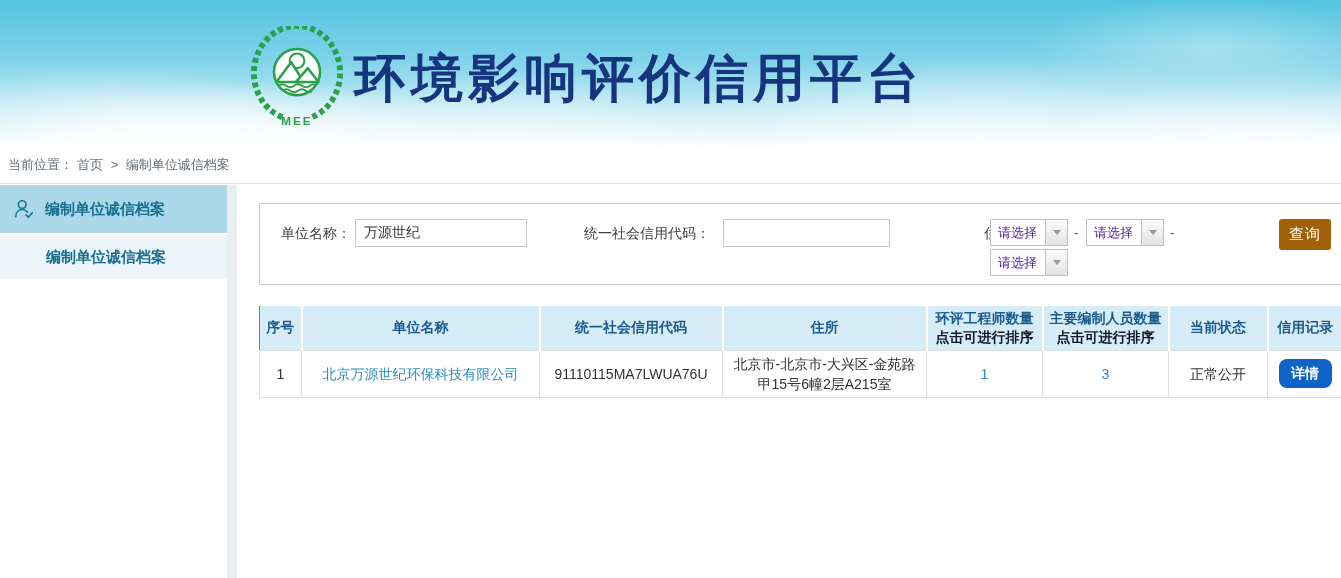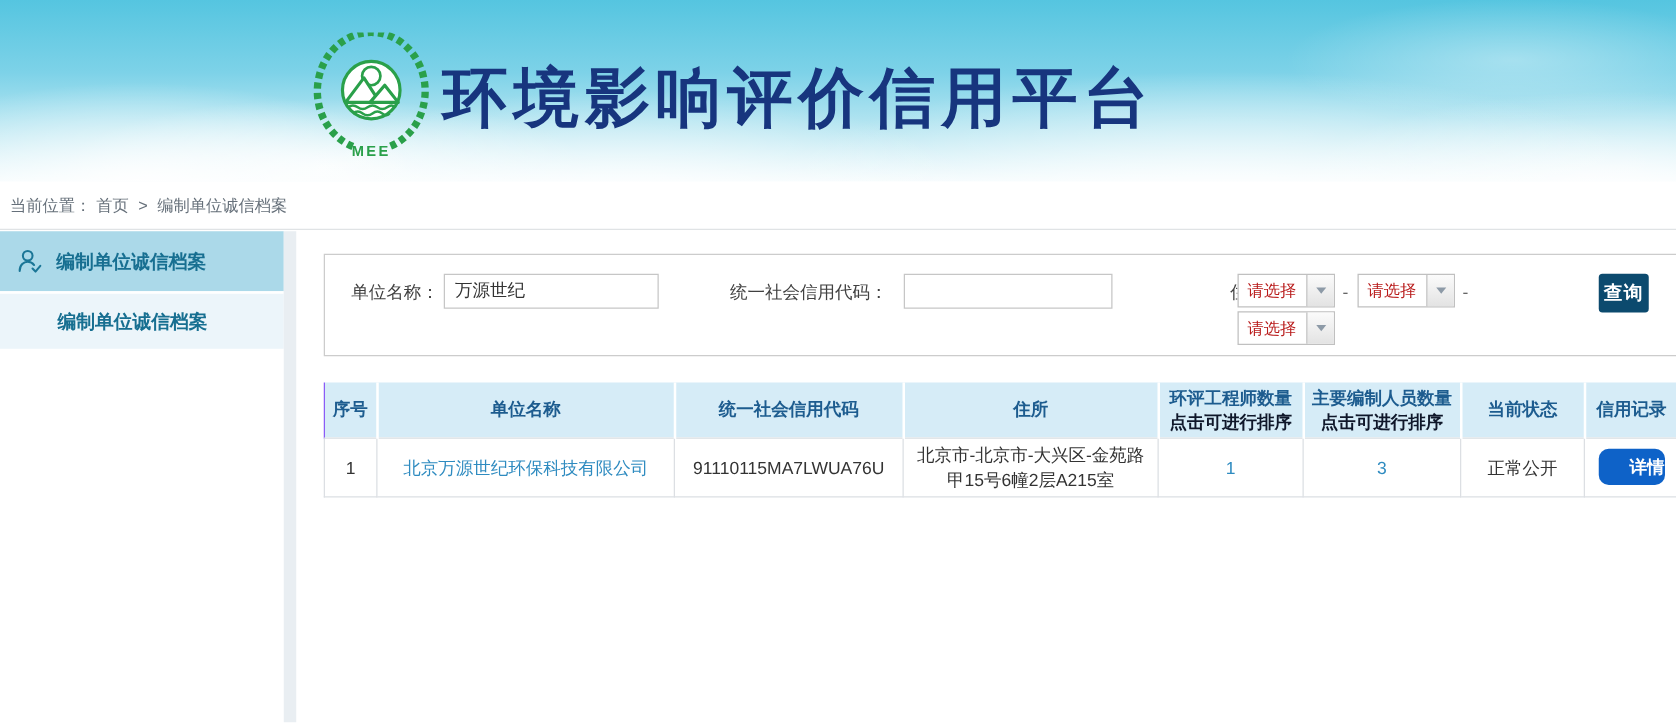--- a/index.html
+++ b/index.html
@@ -54,52 +54,52 @@
   .panel {
     position:absolute; left:9px; top:18px; width:1083px; height:82px;
     background:#fff; border:1px solid #cccccc;
   }
   .panel .lbl { position:absolute; font-size:14px; color:#404040; line-height:28px; white-space:nowrap; }
   .txt-input {
     position:absolute; height:28px; border:1px solid #c6c6c6; background:#fff;
     font-size:14px; color:#333; padding:0 8px; outline:none; font-family:inherit;
   }
   .combo { position:absolute; width:78px; height:27px; border:1px solid #c0c0c0; background:#fff; display:flex; cursor:pointer; }
-  .combo .val { flex:1; font-size:13px; color:#b91c1c; line-height:25px; padding-left:7px; overflow:hidden; white-space:nowrap; }
+  .combo .val { flex:1; font-size:13px; color:#4c1d95; line-height:25px; padding-left:7px; overflow:hidden; white-space:nowrap; }
   .combo .btn {
     width:22px; height:100%; background:linear-gradient(#fbfbfb,#e3e3e3);
     border-left:1px solid #c0c0c0; display:flex; align-items:center; justify-content:center;
   }
   .combo .tri { width:0; height:0; border-left:4px solid transparent; border-right:4px solid transparent; border-top:5px solid #8d9aa7; }
   .dash { position:absolute; font-size:14px; color:#666; line-height:28px; }
   .query-btn {
-    position:absolute; left:1019px; top:15px; width:40px; height:31px;
-    background:#0c4a6e; color:#fff; border:none; border-radius:3px;
-    font-size:15px; font-weight:bold; cursor:pointer; font-family:inherit; letter-spacing:1px;
+    position:absolute; left:1019px; top:15px; width:52px; height:31px;
+    background:#a16207; color:#fff; border:none; border-radius:3px;
+    font-size:15px; font-weight:normal; cursor:pointer; font-family:inherit; letter-spacing:1px;
   }
 
   
   .grid { position:absolute; left:9px; top:121px; border-collapse:collapse; table-layout:fixed; }
   .grid th {
     background:#d6ecf7; height:44px; font-size:14px; color:#1d5c8f; font-weight:bold;
     border-right:2px solid #fff; border-bottom:1px solid #d9dee2; text-align:center; line-height:19px;
   }
   .grid th:last-child { border-right:1px solid #d9dee2; }
   .grid th:first-child { border-left:1px solid #8b5cf6; }
   .grid th .sub { display:block; color:#0f172a; font-size:14px; font-weight:bold; cursor:pointer; }
   .grid td {
     background:#fff; height:47px; font-size:14px; color:#333; text-align:center;
     border:1px solid #dcdfe3; line-height:20px; padding:2px 4px;
   }
   .blue { color:#2e8bc0; }
   .row-link { color:#2e8bc0; cursor:pointer; text-decoration:none; }
   .detail-btn {
     display:inline-block; width:53px; height:29px; line-height:29px;
     background:#0e62c8; color:#fff; font-size:14px; font-weight:bold;
-    border:none; border-radius:8px; cursor:pointer; font-family:inherit;text-align:right;
+    border:none; border-radius:8px; cursor:pointer; font-family:inherit;
   }
 </style>
 </head>
 <body>
 
 <div class="page">
 
   <div class="header">
     <svg class="logo" viewBox="0 0 100 104">
       <path d="M 35,93 A 44,48 0 1 1 65,93" fill="none" stroke="#2aa04a" stroke-width="6" stroke-dasharray="5 3.4"></path>

